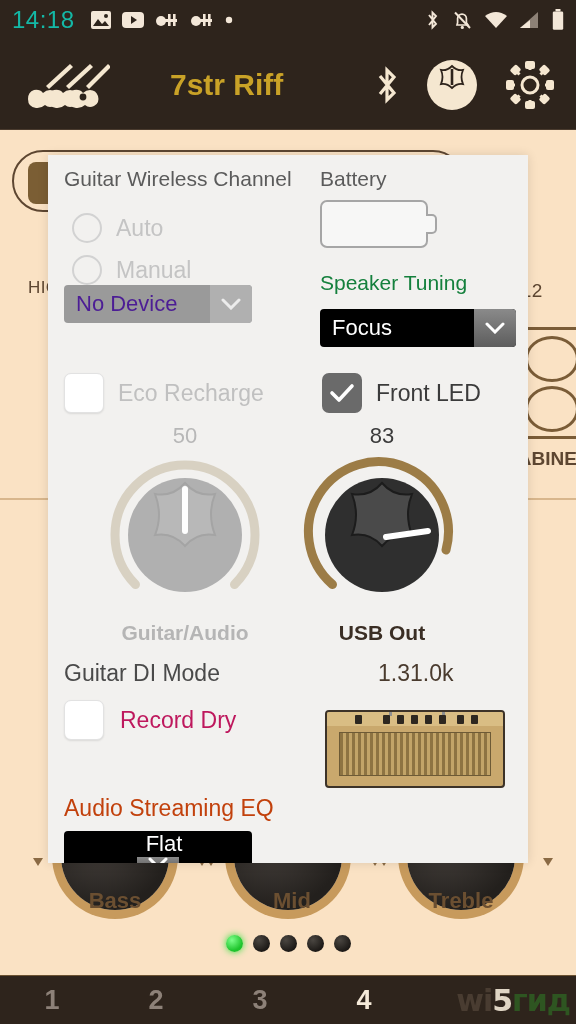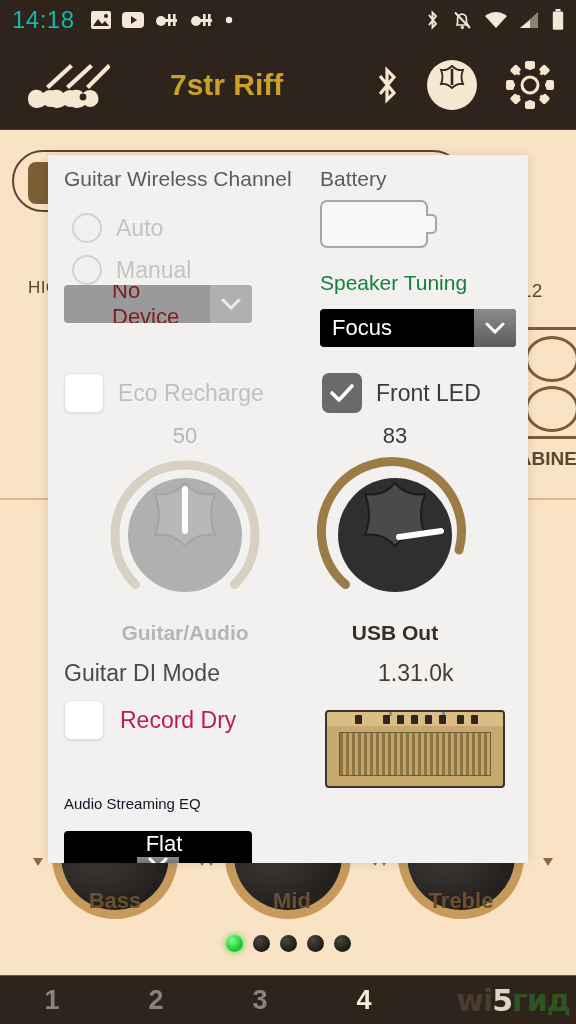--- a/index.html
+++ b/index.html
@@ -119,21 +119,21 @@
 
   .dd{
     position:relative; height:38px; border-radius:4px; overflow:hidden;
     display:flex; align-items:center;
   }
   .dd .val{ flex:1; padding-left:12px; font-size:22px; }
   .dd .arrow{
     width:42px; height:100%; display:flex; align-items:center; justify-content:center;
   }
   .dd.disabled{ background:#9a9a9a; }
-  .dd.disabled .val{ color:#7f1d1d;margin-left:36px; }
+  .dd.disabled .val{ color:#4c1d95; }
   .dd.disabled .arrow{ background:#b0b0b0; }
   .dd.active{ background:#000; }
   .dd.active .val{ color:#fff; }
   .dd.active .arrow{ background:linear-gradient(#8a8a8a,#5d5d5d); }
 
   .chev{ display:block; }
 
   #battery-shell{
     position:absolute; left:320px; top:198px; width:118px; height:48px;
   }
@@ -369,21 +369,21 @@
     <div class="knob-val" style="color:#b7b7b7;">50</div>
     <svg width="160" height="160" viewBox="0 0 160 160">
       <path d="M30.5 129.5 A70 70 0 1 1 129.5 129.5" fill="none" stroke="#d8d1c2" stroke-width="9" stroke-linecap="round"></path>
       <circle cx="80" cy="80" r="57" fill="#b0b0b0"></circle>
       <path d="M80 28 q12 14 30 11 q-8 20 0 41 q-18 -3 -30 11 q-12 -14 -30 -11 q8 -20 0 -41 q18 3 30 -11 Z" fill="#b8b8b8" stroke="#a4a4a4" stroke-width="2"></path>
       <line x1="80" y1="34" x2="80" y2="76" stroke="#fff" stroke-width="6" stroke-linecap="round"></line>
     </svg>
     <div class="knob-name" style="color:#b5b5b5;">Guitar/Audio</div>
   </div>
 
-  <div class="knob-wrap" style="left:267px;top:300px;">
+  <div class="knob-wrap" style="left:254px;top:300px;">
     <div class="knob-val" style="color:#3b3b3b;">83</div>
     <svg width="160" height="160" viewBox="0 0 160 160">
       <path d="M30.5 129.5 A70 70 0 1 1 144 95" fill="none" stroke="#9c7c46" stroke-width="9" stroke-linecap="round"></path>
       <circle cx="80" cy="80" r="57" fill="#2f2f2f"></circle>
       <path d="M80 28 q12 14 30 11 q-8 20 0 41 q-18 -3 -30 11 q-12 -14 -30 -11 q8 -20 0 -41 q18 3 30 -11 Z" fill="#4a4a4a" stroke="#1c1c1c" stroke-width="2"></path>
       <line x1="84" y1="82" x2="126" y2="76" stroke="#fff" stroke-width="6" stroke-linecap="round"></line>
     </svg>
     <div class="knob-name" style="color:#3a2e24;">USB Out</div>
   </div>
 
@@ -401,21 +401,21 @@
     <div class="amp-knob" style="left:56px;"></div>
     <div class="amp-knob" style="left:70px;"></div>
     <div class="amp-knob" style="left:84px;"></div>
     <div class="amp-knob" style="left:98px;"></div>
     <div class="amp-knob" style="left:112px;"></div>
     <div class="amp-knob" style="left:130px;"></div>
     <div class="amp-knob" style="left:144px;"></div>
     <div id="amp-grille"></div>
   </div>
 
-  <div class="sect-label" style="position:absolute;left:16px;top:640px;color:#0f172a;font-size:15px;">Audio Streaming EQ</div>
+  <div class="sect-label" style="position:absolute;left:16px;top:640px;color:#c2410c;font-size:23px;">Audio Streaming EQ</div>
   <div class="dd active" style="position:absolute;left:16px;top:676px;width:188px;flex-direction:column;">
     <div class="val">Flat</div>
     <div class="arrow">
       <svg class="chev" width="20" height="12" viewBox="0 0 20 12">
           <path d="M2 2 L10 10 L18 2" fill="none" stroke="#fff" stroke-width="3" stroke-linecap="round"></path>
         </svg>
     </div>
   </div>
 </div>
 

